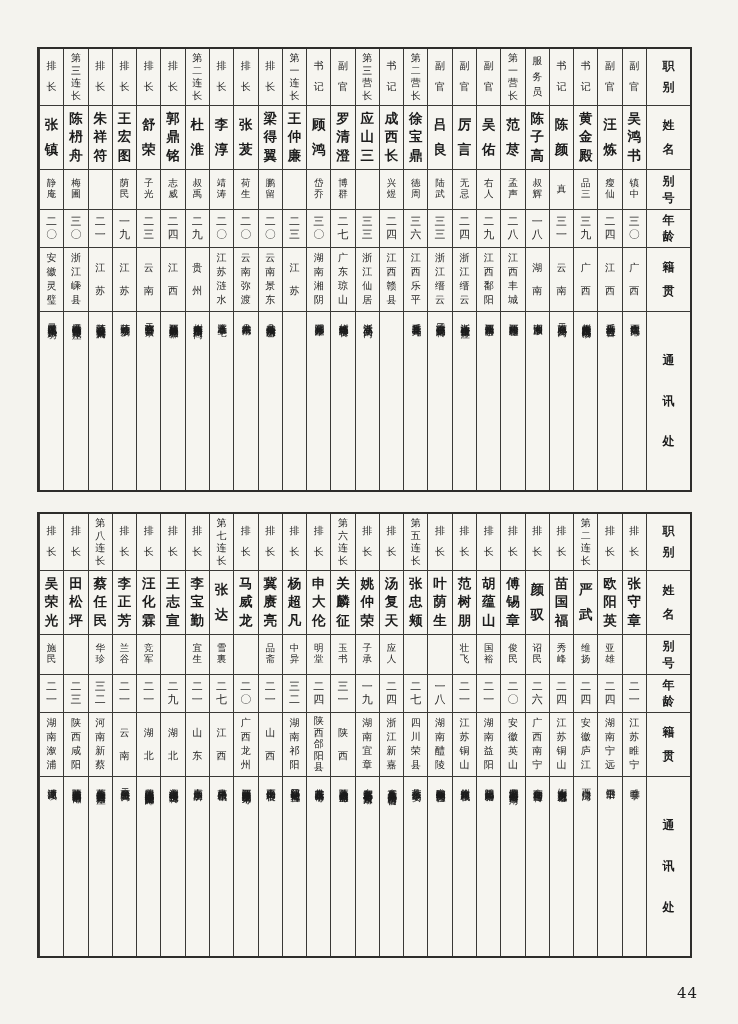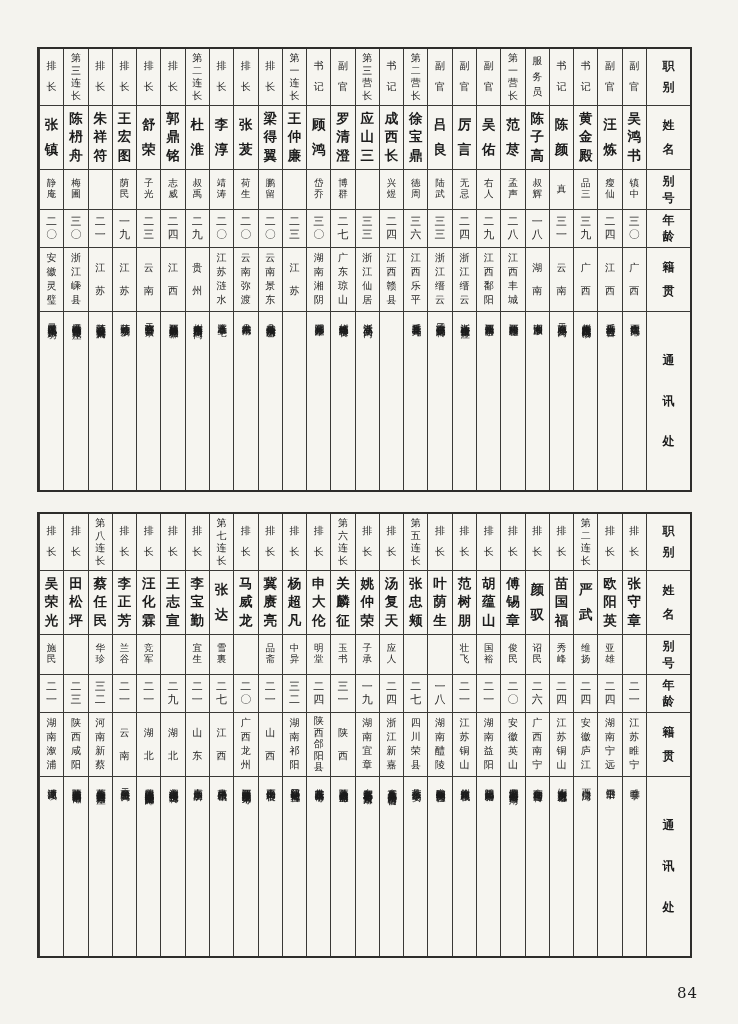--- a/index.html
+++ b/index.html
@@ -1455,14 +1455,14 @@
           <span class="ch">湖</span>
           <span class="ch">南</span>
           <span class="ch">溆</span>
           <span class="ch">浦</span>
         </div>
         <div class="cell r-address">
           <div class="vtext">溆浦龙潭镇</div>
         </div>
       </div>
     </div>
-  <div class="page-number">84</div>
+  <div class="page-number">44</div>
 </div>
 
 </body></html>

